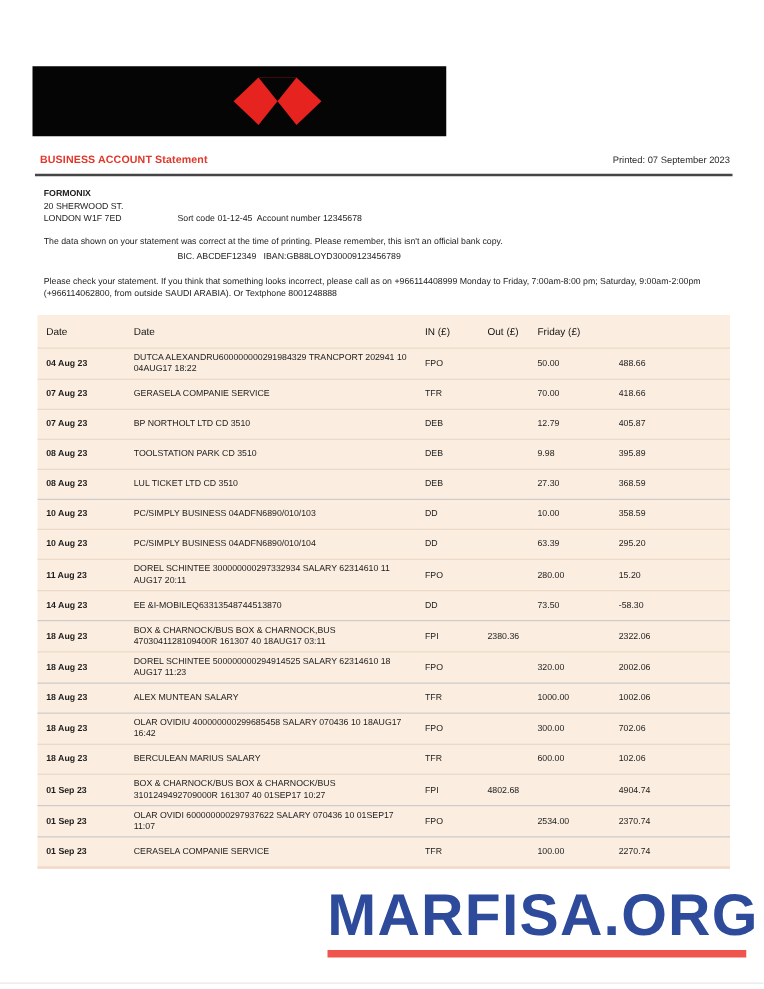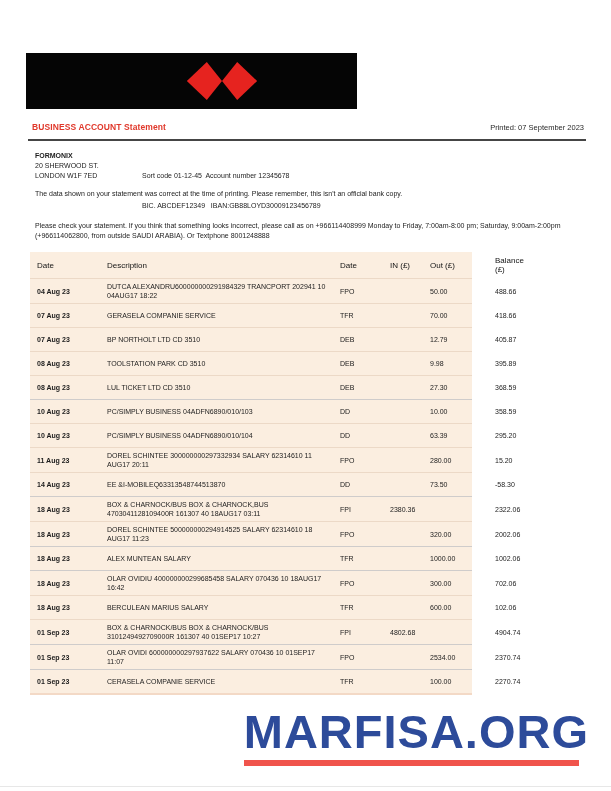--- a/index.html
+++ b/index.html
@@ -15,33 +15,33 @@
   .stmt-title{color:#e0382b;font-weight:bold;font-size:8.5px;letter-spacing:.1px;}
   .printed{font-size:7.5px;color:#2a2a2a;}
   .rule{position:absolute;left:28px;top:139px;width:558px;height:2px;background:#454545;}
   
   .account-row{position:absolute;left:35px;top:151px;font-size:7px;line-height:10px;}
   .acct-details{position:absolute;left:107px;top:0;white-space:pre;}
   .bold{font-weight:bold;}
   .disclaimer{position:absolute;left:35px;top:189px;width:545px;font-size:7px;line-height:10px;}
   .check-notice{position:absolute;left:35px;top:221px;width:549px;font-size:7px;line-height:10px;}
   
-  .table{position:absolute;left:30px;top:252px;width:442px;background:#fbeee0;box-sizing:border-box;
+  .table{position:absolute;left:30px;top:252px;width:554px;background:#fbeee0;box-sizing:border-box;
          border-bottom:2px solid #f3d9c6;}
   .thead,.trow{display:grid;grid-template-columns:70px 233px 50px 40px 65px 1fr;
          align-items:center;box-sizing:border-box;padding:0 7px;}
   .thead{min-height:26px;font-size:8px;color:#141414;}
   .trow{min-height:24px;font-size:7px;line-height:9px;border-top:1px solid rgba(196,166,138,.28);padding-top:3px;padding-bottom:3px;}
   .trow.strong{border-top:1px solid #cfcccb;}
   .c-date{font-weight:bold;}
   .c-desc{padding-right:10px;}
   .c-type{}
   .c-in,.c-out,.c-bal{text-align:left;}
   
-  .watermark{position:absolute;right:22px;top:706px;text-align:right;}
+  .watermark{position:absolute;right:4px;top:706px;text-align:right;}
   .wm-text{font-size:47px;font-weight:600;letter-spacing:1px;color:#2d4b9a;line-height:52px;display:block;}
   .wm-underline{height:6px;background:#f0544c;margin-top:2px;width:97%;}
   .bottom-edge{position:absolute;left:0;top:786px;width:611px;height:1px;background:#e7e7e7;}
 </style>
 </head>
 <body>
 
 <div class="page">
 
   <div class="banner">
@@ -69,25 +69,24 @@
       <div>BIC. ABCDEF12349   IBAN:GB88LOYD30009123456789</div>
     </div>
   </div>
 
   <div class="disclaimer">The data shown on your statement was correct at the time of printing. Please remember, this isn't an official bank copy.</div>
   <div class="check-notice">Please check your statement. If you think that something looks incorrect, please call as on +966114408999 Monday to Friday, 7:00am-8:00 pm; Saturday, 9:00am-2:00pm (+966114062800, from outside SAUDI ARABIA). Or Textphone 8001248888</div>
 
   <div class="table">
     <div class="thead">
       <div>Date</div>
-      <div>Description</div>
       <div>Date</div>
       <div class="c-in">IN (£)</div>
       <div class="c-out">Out (£)</div>
-      <div class="c-bal">Balance (£)</div>
+      <div class="c-bal">Friday (£)</div>
     </div>
 
   <div class="trow">
         <div class="c-date">04 Aug 23</div>
         <div class="c-desc">DUTCA ALEXANDRU600000000291984329 TRANCPORT 202941 10 04AUG17 18:22</div>
         <div class="c-type">FPO</div>
         <div class="c-in"></div>
         <div class="c-out">50.00</div>
         <div class="c-bal">488.66</div>
       </div>

